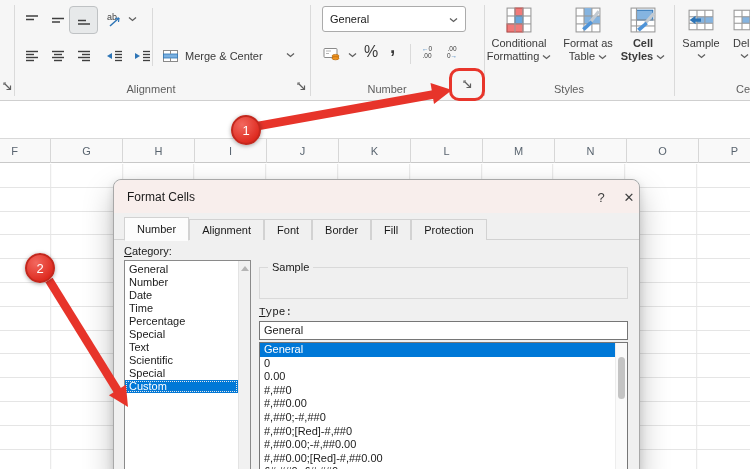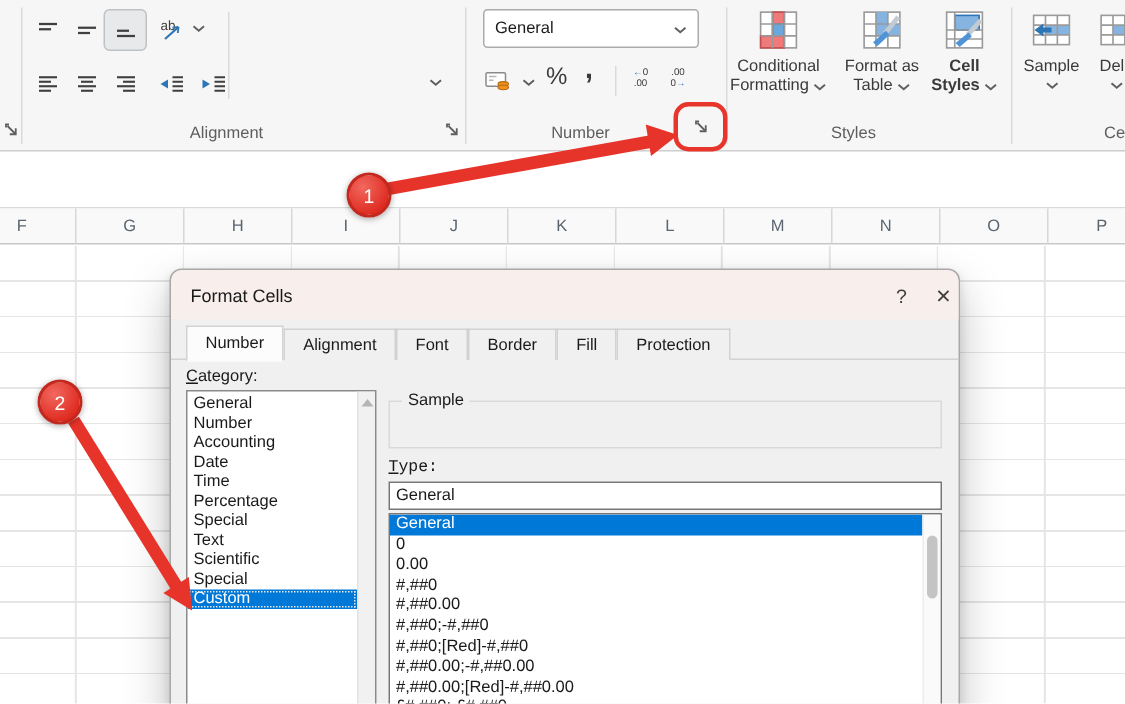--- a/index.html
+++ b/index.html
@@ -186,20 +186,31 @@
         <g stroke="#3f3f3f" stroke-width="1.3">
           <line x1="9" y1="3.5" x2="16" y2="3.5"></line>
           <line x1="9" y1="6.5" x2="16" y2="6.5"></line>
           <line x1="9" y1="9.5" x2="16" y2="9.5"></line>
           <line x1="9" y1="12.5" x2="16" y2="12.5"></line>
         </g>
         <path d="M6,8 l-5,-3 v6 z" fill="#2e75b6"></path>
       </svg>
   </div>
 
+  <div class="rbtn" style="left:162px;top:44px;height:24px;">
+    <span style="margin-right:6px;display:flex;">
+      <svg width="17" height="16" viewBox="0 0 17 16">
+          <rect x="1.5" y="2.5" width="14" height="11" fill="#fff" stroke="#8a8a8a"></rect>
+          <rect x="1.5" y="6" width="14" height="4" fill="#7ab0e0" stroke="#2e75b6" stroke-width="0.8"></rect>
+          <line x1="8.5" y1="2.5" x2="8.5" y2="6" stroke="#8a8a8a"></line>
+          <line x1="8.5" y1="10" x2="8.5" y2="13.5" stroke="#8a8a8a"></line>
+        </svg>
+    </span>
+    <span class="tbtn-label">Merge &amp; Center</span>
+  </div>
   <div class="rbtn" style="left:284px;top:49px;width:12px;height:12px;">
     <svg width="9" height="6" viewBox="0 0 9 6">
         <polyline points="1,1.5 4.5,4.5 8,1.5" fill="none" stroke="#5f5f5f" stroke-width="1.3"></polyline>
       </svg>
   </div>
 
   <div class="ribbon-label" style="left:20px;top:83px;width:262px;">Alignment</div>
   <div class="launcher" style="left:294px;top:79px;">
     <svg width="11" height="11" viewBox="0 0 11 11">
         <path d="M2,4 V2 H4" fill="none" stroke="#5f5f5f" stroke-width="1.2"></path>
@@ -388,21 +399,20 @@
     <div class="tab">Fill</div>
     <div class="tab">Protection</div>
   </div>
 
   <div class="dlg-label" style="left:10px;top:65px;"><span class="ak">C</span><span>ategory:</span></div>
 
   <div class="listbox">
     <div style="padding-top:2px;">
       <div class="cat-item">General</div>
       <div class="cat-item">Number</div>
-      <div class="cat-item">Accounting</div>
       <div class="cat-item">Date</div>
       <div class="cat-item">Time</div>
       <div class="cat-item">Percentage</div>
       <div class="cat-item">Special</div>
       <div class="cat-item">Text</div>
       <div class="cat-item">Scientific</div>
       <div class="cat-item">Special</div>
       <div class="cat-item sel">Custom</div>
     </div>
     <div class="lb-scroll">

